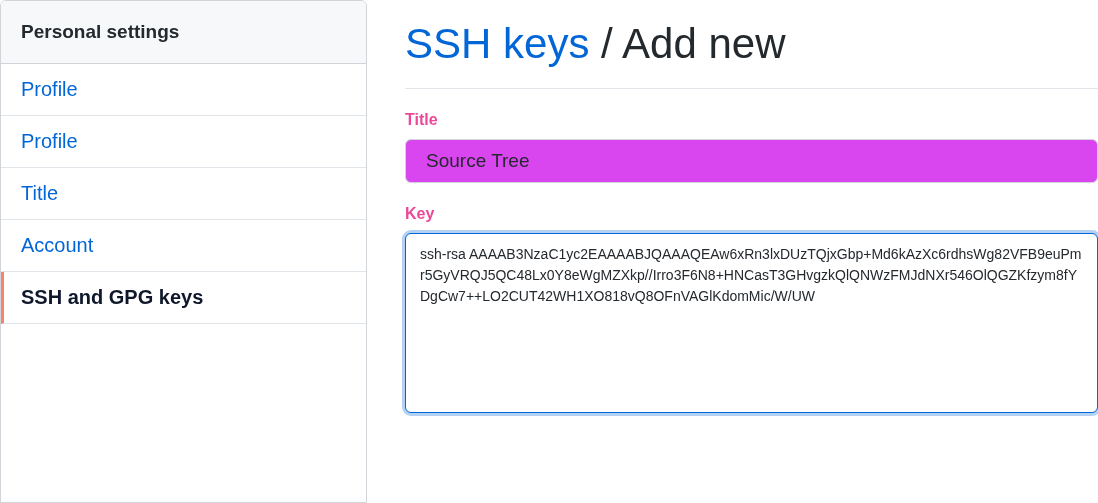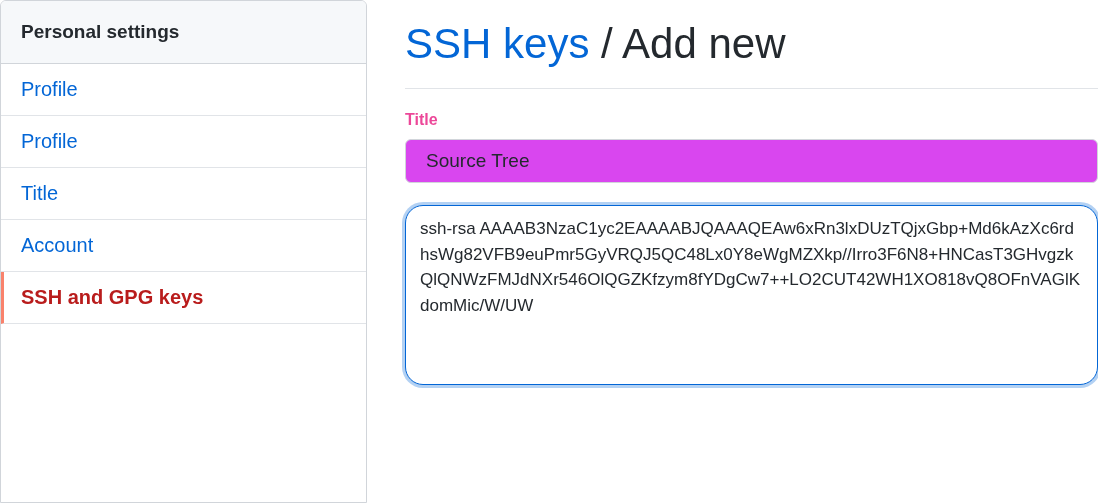--- a/index.html
+++ b/index.html
@@ -35,21 +35,21 @@
     .sidebar-item {
       display: block;
       padding: 14px 20px;
       font-size: 20px;
       color: #0366d6;
       text-decoration: none;
       border-bottom: 1px solid #e1e4e8;
       cursor: pointer;
     }
     .sidebar-item.active {
-      color: #b91c1c;
+      color: #0f172a;
       font-weight: 600;
       border-left: 3px solid #f9826c;
       padding-left: 17px;
     }
     .main {
       flex: 1;
       padding: 20px 0 0 38px;
       overflow: hidden;
     }
     .page-title {
@@ -83,25 +83,25 @@
       font-size: 19px;
       color: #24292e;
       background: #d946ef;
       border: 1px solid #d1d5da;
       border-radius: 6px;
       font-family: inherit;
     }
     .key-content {
       width: 100%;
       padding: 10px 14px;
-      font-size: 17px;
+      font-size: 14px;
       color: #24292e;
       background: #fff;
       border: 1px solid #0366d6;
-      border-radius: 18px;
+      border-radius: 6px;
       font-family: inherit;
       line-height: 1.5;
       min-height: 180px;
       box-shadow: 0 0 0 3px rgba(3, 102, 214, 0.3);
       word-break: break-all;
       white-space: pre-wrap;
     }
   </style>
 </head>
 <body>
@@ -119,15 +119,16 @@
   <h1 class="page-title">
     <a>SSH keys</a><span class="sep"> / </span><span>Add new</span>
   </h1>
 
   <div class="form-group">
     <label class="form-label">Title</label>
     <input type="text" class="form-input" value="Source Tree" style="">
   </div>
 
   <div class="form-group">
+    <label class="form-label">Key</label>
     <div class="key-content" contenteditable="true" style="">ssh-rsa AAAAB3NzaC1yc2EAAAABJQAAAQEAw6xRn3lxDUzTQjxGbp+Md6kAzXc6rdhsWg82VFB9euPmr5GyVRQJ5QC48Lx0Y8eWgMZXkp//Irro3F6N8+HNCasT3GHvgzkQlQNWzFMJdNXr546OlQGZKfzym8fYDgCw7++LO2CUT42WH1XO818vQ8OFnVAGlKdomMic/W/UW</div>
   </div>
 </main>
 
 </body></html>

